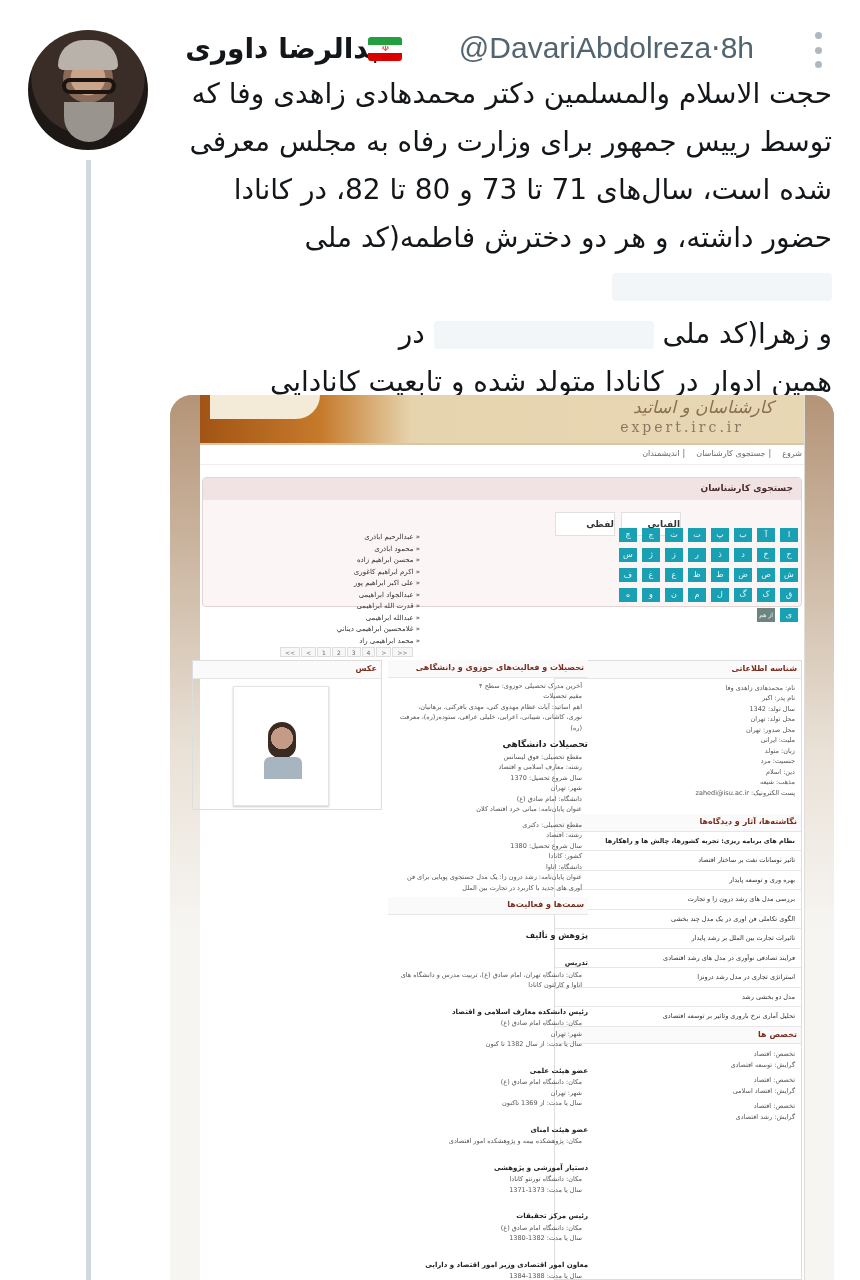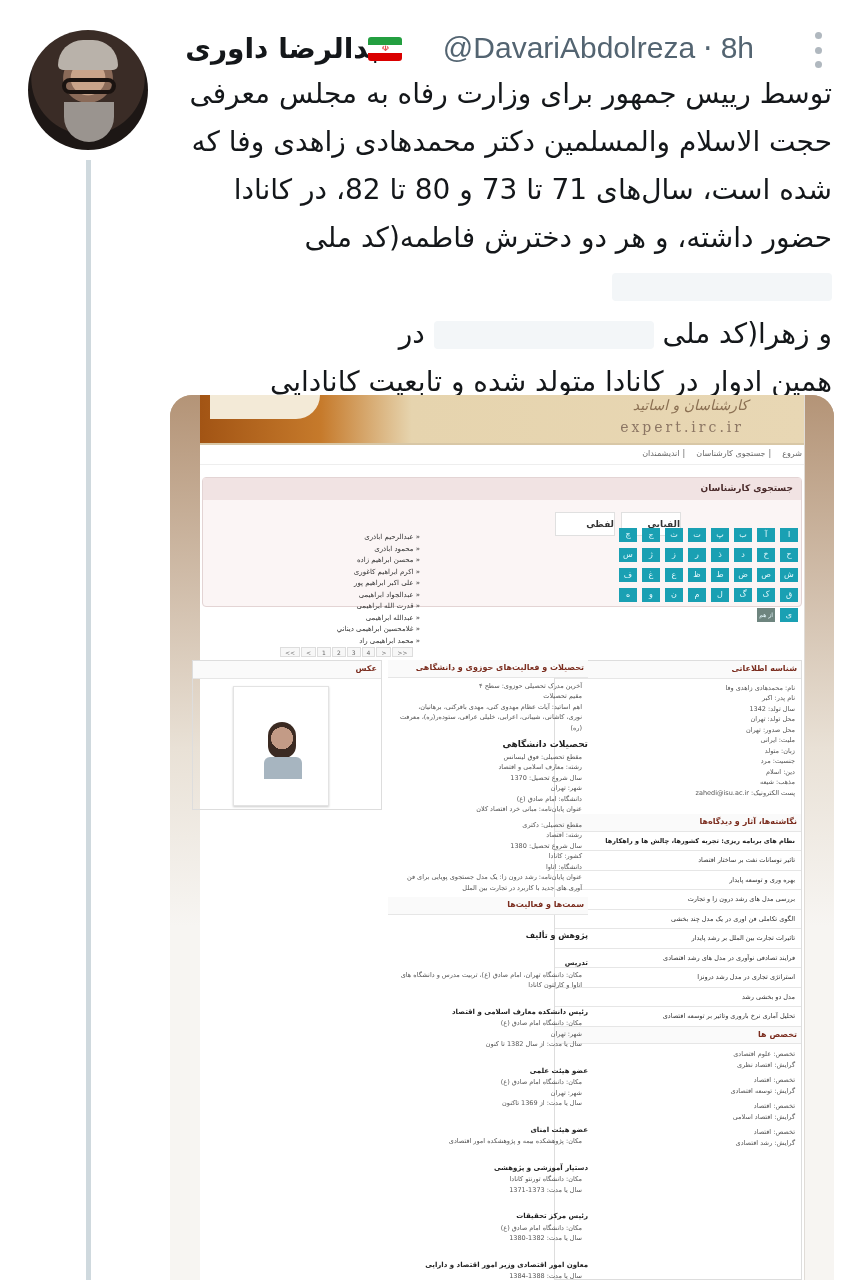--- a/index.html
+++ b/index.html
@@ -9,21 +9,21 @@
   .avatar {
     position: absolute; left: 28px; top: 30px; width: 120px; height: 120px; border-radius: 50%;
     background: radial-gradient(circle at 50% 40%, #c9a48a 0 18%, #8a6a58 19% 26%, #3a2c26 27% 60%, #1d1715 61%);
     overflow: hidden;
   }
   .avatar .glasses { position: absolute; left: 34px; top: 48px; width: 54px; height: 16px; border: 4px solid #1a1310; border-radius: 8px; }
   .avatar .beard { position: absolute; left: 36px; top: 72px; width: 50px; height: 40px; background: #9a948f; border-radius: 0 0 25px 25px; }
   .avatar .hair { position: absolute; left: 30px; top: 10px; width: 60px; height: 30px; background: #b9b2aa; border-radius: 30px 30px 6px 6px; }
   .thread-line { position: absolute; left: 86px; top: 160px; width: 5px; height: 1120px; background: #cfd9de; }
 
-  .header { position: absolute; top: 28px; right: 106px; height: 40px; display: flex; align-items: center; direction: ltr; gap: 8px; }
+  .header { position: absolute; top: 28px; right: 106px; height: 40px; display: flex; align-items: center; direction: ltr; gap: 0; }
   .handle { font-family: "Liberation Sans", sans-serif; font-size: 30px; color: #536471; }
   .dot { font-size: 30px; color: #536471; }
   .time { font-family: "Liberation Sans", sans-serif; font-size: 30px; color: #536471; }
   .flag { width: 34px; height: 24px; display: flex; flex-direction: column; border-radius: 3px; overflow: hidden; position: relative; }
   .flag span { flex: 1; }
   .flag .emb { position: absolute; left: 14px; top: 8px; width: 6px; height: 8px; color: #da0000; font-size: 8px; line-height: 8px; }
   .display-name { font-family: "DejaVu Sans", sans-serif; font-weight: bold; font-size: 28px; color: #14171a; direction: rtl; }
   .more { position: absolute; top: 32px; right: 32px; width: 20px; height: 36px; display: flex; flex-direction: column; align-items: center; justify-content: space-between; cursor: pointer; }
   .more i { width: 7px; height: 7px; border-radius: 50%; background: #b0b8bf; display: block; }
 
@@ -38,21 +38,21 @@
     position: absolute; left: 170px; top: 395px; width: 664px; height: 885px;
     border-radius: 22px 22px 0 0; overflow: hidden;
     background: linear-gradient(to right, #b69b7c 0, #b69b7c 30px, transparent 30px),
                 linear-gradient(to left, #b69b7c 0, #b69b7c 30px, transparent 30px);
     background-color: #fff;
   }
   .media .side-left { position: absolute; left: 0; top: 0; width: 30px; height: 100%; background: linear-gradient(#b49477, #e9e1d6 40%, #f7f5f2 60%); }
   .media .side-right { position: absolute; right: 0; top: 0; width: 30px; height: 100%; background: linear-gradient(#b49477, #e9e1d6 40%, #f7f5f2 60%); border-left: 1px solid #e0dcd7; }
   .site { position: absolute; left: 30px; right: 30px; top: 0; bottom: 0; background: #fff; direction: rtl; font-family: "DejaVu Sans", sans-serif; }
   .banner { height: 50px; background: linear-gradient(to left, #e8d7b4 0, #e6d4ae 65%, #c67a2b 80%, #a25414 100%); position: relative; border-bottom: 2px solid #d8c7a6; }
-  .banner .logo-fa { position: absolute; right: 56px; top: 2px; font-size: 14px; color: #8a6f52; font-style: italic; letter-spacing: 1px; }
+  .banner .logo-fa { position: absolute; right: 31px; top: 2px; font-size: 17px; color: #8a6f52; font-style: italic; letter-spacing: 1px; }
   .banner .url { position: absolute; right: 60px; top: 24px; font-family: "DejaVu Serif", serif; font-size: 14px; letter-spacing: 3px; color: #8c7664; direction: ltr; }
   .banner .art { position: absolute; left: 10px; top: 0; width: 110px; height: 24px; background: #f3ead7; border-radius: 0 0 30px 0; }
   .breadcrumb { height: 20px; font-size: 8px; color: #666; padding: 4px 2px; display: flex; gap: 3px; direction: rtl; border-bottom: 1px solid #eee; }
   .breadcrumb span { cursor: pointer; margin-left: 8px; }
 
   .search-box { margin: 12px 2px 0 2px; border: 1px solid #e3d4d4; border-radius: 4px; background: #fbf5f5; height: 130px; position: relative; }
   .search-title { background: #f1e3e3; height: 22px; font-size: 9px; font-weight: bold; color: #4a2b2b; padding: 5px 8px; }
   .tabs { position: absolute; right: 120px; top: 34px; display: flex; gap: 6px; }
   .tab { width: 60px; height: 24px; border: 1px solid #e0e0e0; background: #fff; font-size: 9px; font-weight: bold; color: #333; line-height: 22px; cursor: pointer; }
 
@@ -104,22 +104,22 @@
     <span style="background:#da0000"></span>
   <div class="emb">☫</div>
 </div>
 <div class="more">
     <i></i>
     <i></i>
     <i></i>
   </div>
 
 <div class="tweet-text">
+  <div>حجت الاسلام والمسلمین دکتر محمدهادی زاهدی وفا که</div>
   <div>توسط رییس جمهور برای وزارت رفاه به مجلس معرفی</div>
-  <div>حجت الاسلام والمسلمین دکتر محمدهادی زاهدی وفا که</div>
   <div>شده است، سال‌های 71 تا 73 و 80 تا 82، در کانادا</div>
   <div>حضور داشته، و هر دو دخترش فاطمه(کد ملی</div>
   <div><span class="redact"></span></div>
   <div><span>و زهرا(کد ملی</span> <span class="redact"></span> <span>در</span></div>
   <div>همین ادوار در کانادا متولد شده و تابعیت کانادایی</div>
   <div>دارند.</div>
 </div>
 
 <div class="media">
   <div class="side-left"></div>
@@ -228,24 +228,20 @@
           <div class="item">الگوی تکاملی فن اوری در یک مدل چند بخشی</div>
           <div class="item">تاثیرات تجارت بین الملل بر رشد پایدار</div>
           <div class="item">فرایند تصادفی نوآوری در مدل های رشد اقتصادی</div>
           <div class="item">استراتژی تجاری در مدل رشد درونزا</div>
           <div class="item">مدل دو بخشی رشد</div>
           <div class="item">تحلیل آماری نرخ باروری وتاثیر بر توسعه اقتصادی</div>
         </div>
       <div class="sec-title">تخصص ها</div>
       <div class="row" id="specialties">
           <div style="padding-top: 5px;">
-            <div>تخصص: علوم اقتصادی</div>
-            <div>گرایش: اقتصاد نظری</div>
-          </div>
-          <div style="padding-top: 5px;">
             <div>تخصص: اقتصاد</div>
             <div>گرایش: توسعه اقتصادی</div>
           </div>
           <div style="padding-top: 5px;">
             <div>تخصص: اقتصاد</div>
             <div>گرایش: اقتصاد اسلامی</div>
           </div>
           <div style="padding-top: 5px;">
             <div>تخصص: اقتصاد</div>
             <div>گرایش: رشد اقتصادی</div>

